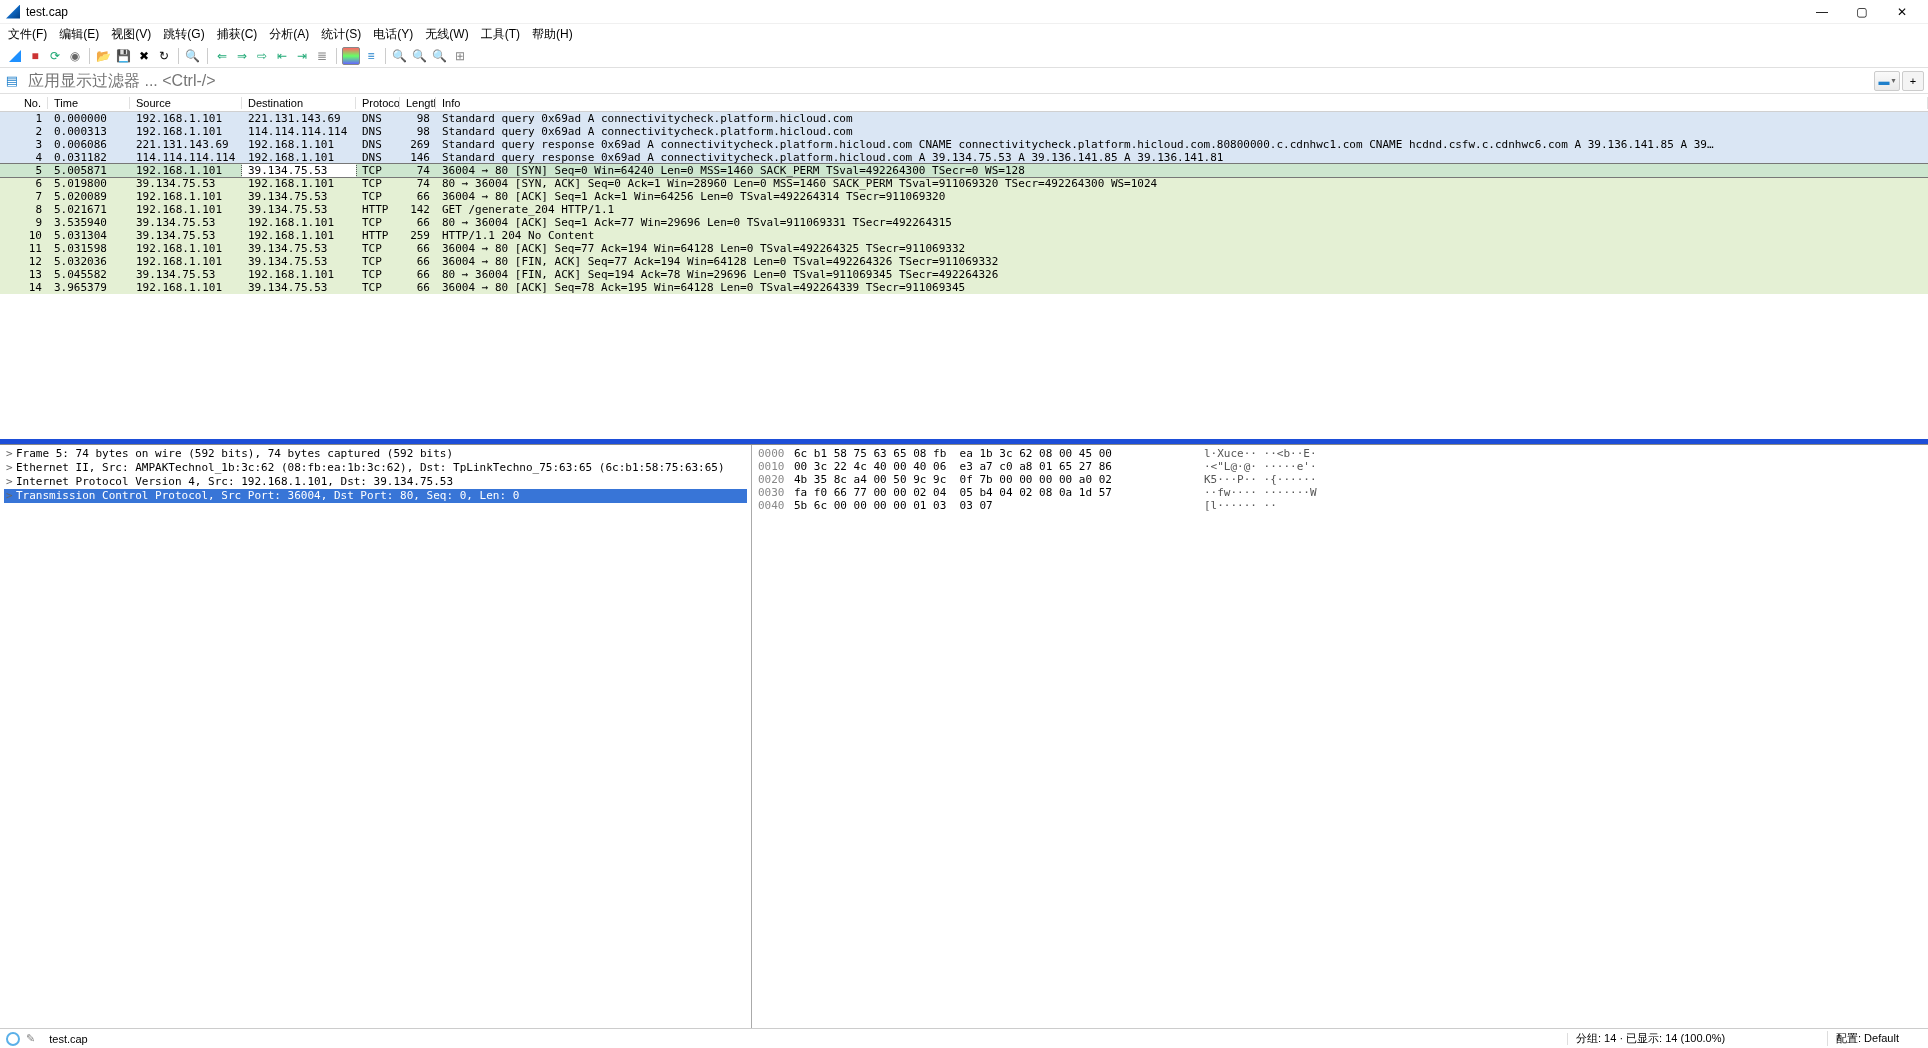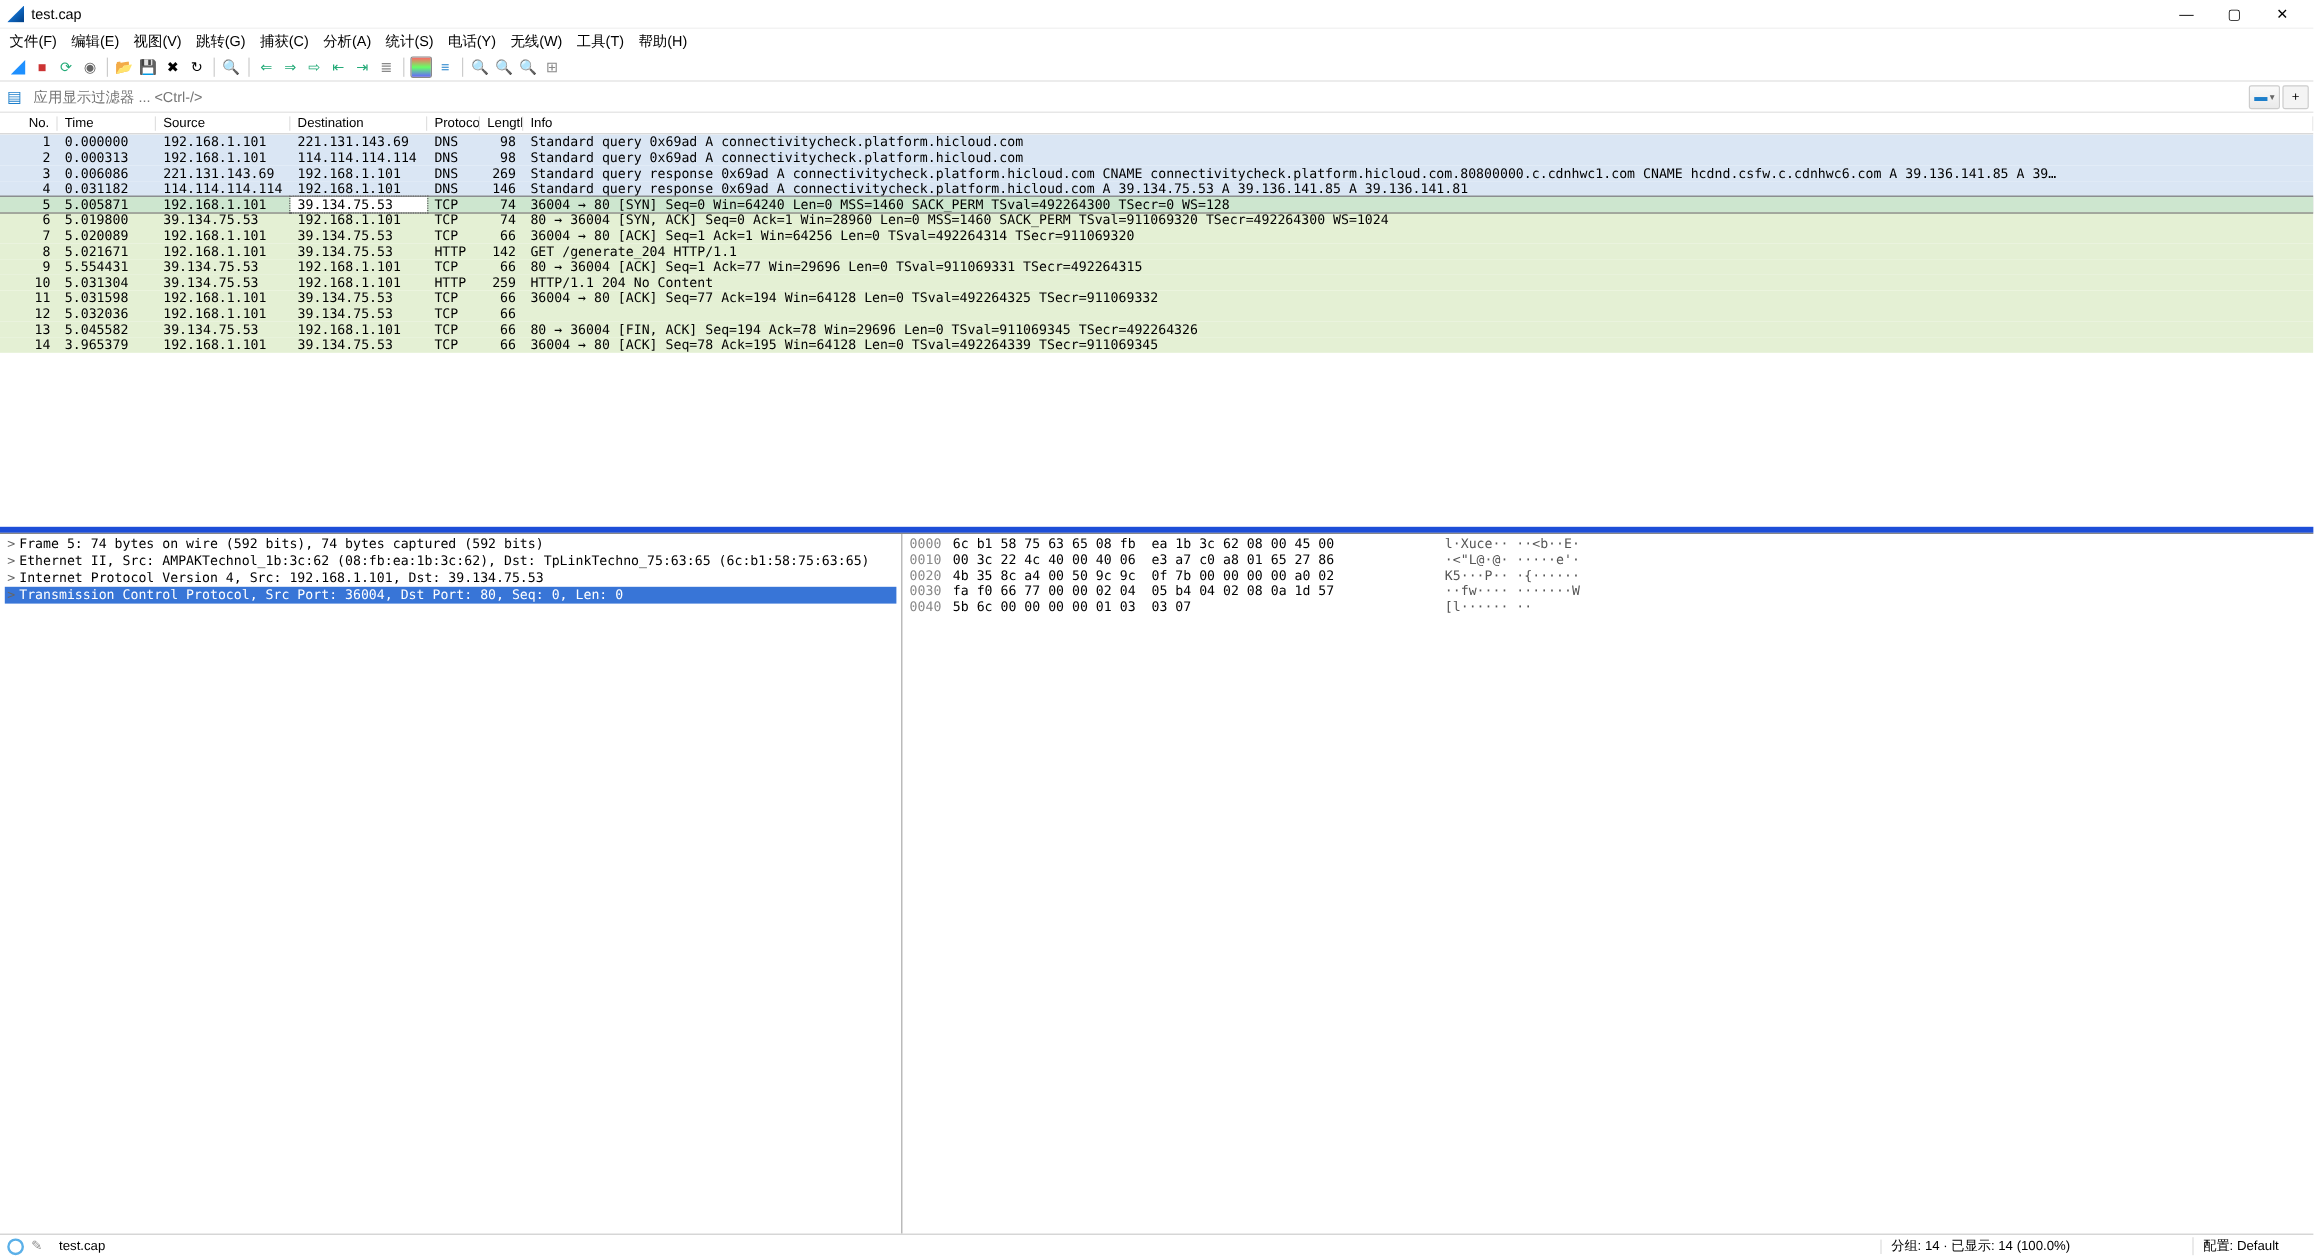--- a/index.html
+++ b/index.html
@@ -8,21 +8,21 @@
 .titlebar .fin { width: 14px; height: 14px; background: linear-gradient(135deg,#1e90ff,#003d82); clip-path: polygon(0 100%,100% 0,100% 100%); margin-right: 6px; }
 .titlebar .title { flex: 1; font-size: 12px; }
 .titlebar .winbtn { width: 40px; height: 22px; display: flex; align-items: center; justify-content: center; font-size: 12px; cursor: default; }
 .menubar { height: 20px; display: flex; align-items: center; padding: 2px 8px; gap: 12px; font-size: 12px; }
 .menubar span { cursor: default; }
 .toolbar { height: 24px; display: flex; align-items: center; padding: 2px 6px; gap: 2px; border-bottom: 1px solid #e0e0e0; }
 .toolbar .tb { width: 18px; height: 18px; display: flex; align-items: center; justify-content: center; font-size: 12px; border-radius: 2px; }
 .toolbar .sep { width: 1px; height: 16px; background: #ccc; margin: 0 3px; }
 .filterbar { height: 26px; display: flex; align-items: center; padding: 2px 4px; border-bottom: 1px solid #e0e0e0; }
 .filterbar .book { width: 16px; height: 16px; color: #1e7fcb; margin-right: 4px; display:flex;align-items:center;justify-content:center;font-size:13px; }
-.filterbar input { flex: 1; border: none; outline: none; font-size: 12px; padding: 2px 4px; color: #3b82f6; }
+.filterbar input { flex: 1; border: none; outline: none; font-size: 16px; padding: 2px 4px; color: #3b82f6; }
 .filterbar .fbtn { height: 20px; padding: 0 6px; border: 1px solid #ccc; background: #f4f4f4; display: flex; align-items: center; margin-left: 2px; font-size: 11px; border-radius:2px;}
 .packetlist { flex: 0 0 350px; overflow: hidden; border-bottom: 5px solid #1d4ed8; display:flex;flex-direction:column; }
 .pkthdr { display: flex; align-items: center; height: 18px; background: #fff; border-bottom: 1px solid #d0d0d0; }
 .pkthdr > div { border-right: 1px solid #e0e0e0; padding: 0 6px; font-size: 11px; white-space: nowrap; overflow: hidden; }
 .pktbody { flex:1; overflow:auto; font-family: Consolas,"Lucida Console",monospace; font-size: 11px; }
 .pktrow { display: flex; align-items: center; height: 13px; line-height:13px; white-space: nowrap; cursor:default; }
 .pktrow > div { padding: 0 6px; overflow: hidden; text-overflow: clip; }
 .c-no { width: 48px; text-align: right; }
 .c-time { width: 82px; }
 .c-src { width: 112px; }
@@ -196,21 +196,21 @@
         <div class="c-no">8</div>
         <div class="c-time">5.021671</div>
         <div class="c-src">192.168.1.101</div>
         <div class="c-dst">39.134.75.53</div>
         <div class="c-proto">HTTP</div>
         <div class="c-len">142</div>
         <div class="c-info">GET /generate_204 HTTP/1.1</div>
       </div>
       <div class="pktrow row-tcp">
         <div class="c-no">9</div>
-        <div class="c-time">5.554431</div>
+        <div class="c-time">3.535940</div>
         <div class="c-src">39.134.75.53</div>
         <div class="c-dst">192.168.1.101</div>
         <div class="c-proto">TCP</div>
         <div class="c-len">66</div>
         <div class="c-info">80 → 36004 [ACK] Seq=1 Ack=77 Win=29696 Len=0 TSval=911069331 TSecr=492264315</div>
       </div>
       <div class="pktrow row-http">
         <div class="c-no">10</div>
         <div class="c-time">5.031304</div>
         <div class="c-src">39.134.75.53</div>
@@ -228,20 +228,21 @@
         <div class="c-len">66</div>
         <div class="c-info">36004 → 80 [ACK] Seq=77 Ack=194 Win=64128 Len=0 TSval=492264325 TSecr=911069332</div>
       </div>
       <div class="pktrow row-tcp">
         <div class="c-no">12</div>
         <div class="c-time">5.032036</div>
         <div class="c-src">192.168.1.101</div>
         <div class="c-dst">39.134.75.53</div>
         <div class="c-proto">TCP</div>
         <div class="c-len">66</div>
+        <div class="c-info">36004 → 80 [FIN, ACK] Seq=77 Ack=194 Win=64128 Len=0 TSval=492264326 TSecr=911069332</div>
       </div>
       <div class="pktrow row-tcp">
         <div class="c-no">13</div>
         <div class="c-time">5.045582</div>
         <div class="c-src">39.134.75.53</div>
         <div class="c-dst">192.168.1.101</div>
         <div class="c-proto">TCP</div>
         <div class="c-len">66</div>
         <div class="c-info">80 → 36004 [FIN, ACK] Seq=194 Ack=78 Win=29696 Len=0 TSval=911069345 TSecr=492264326</div>
       </div>

